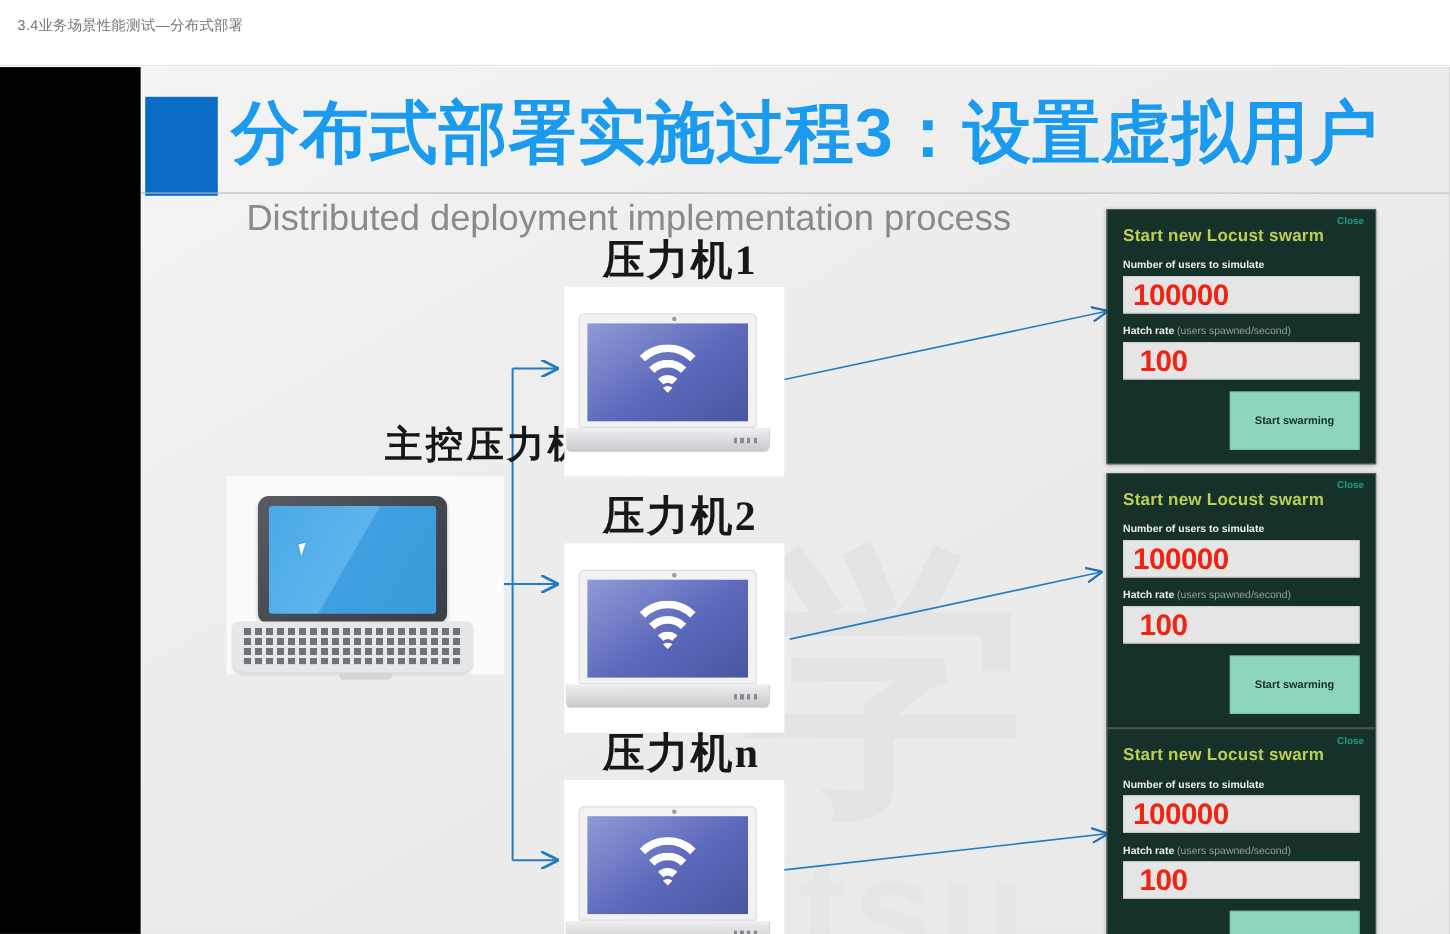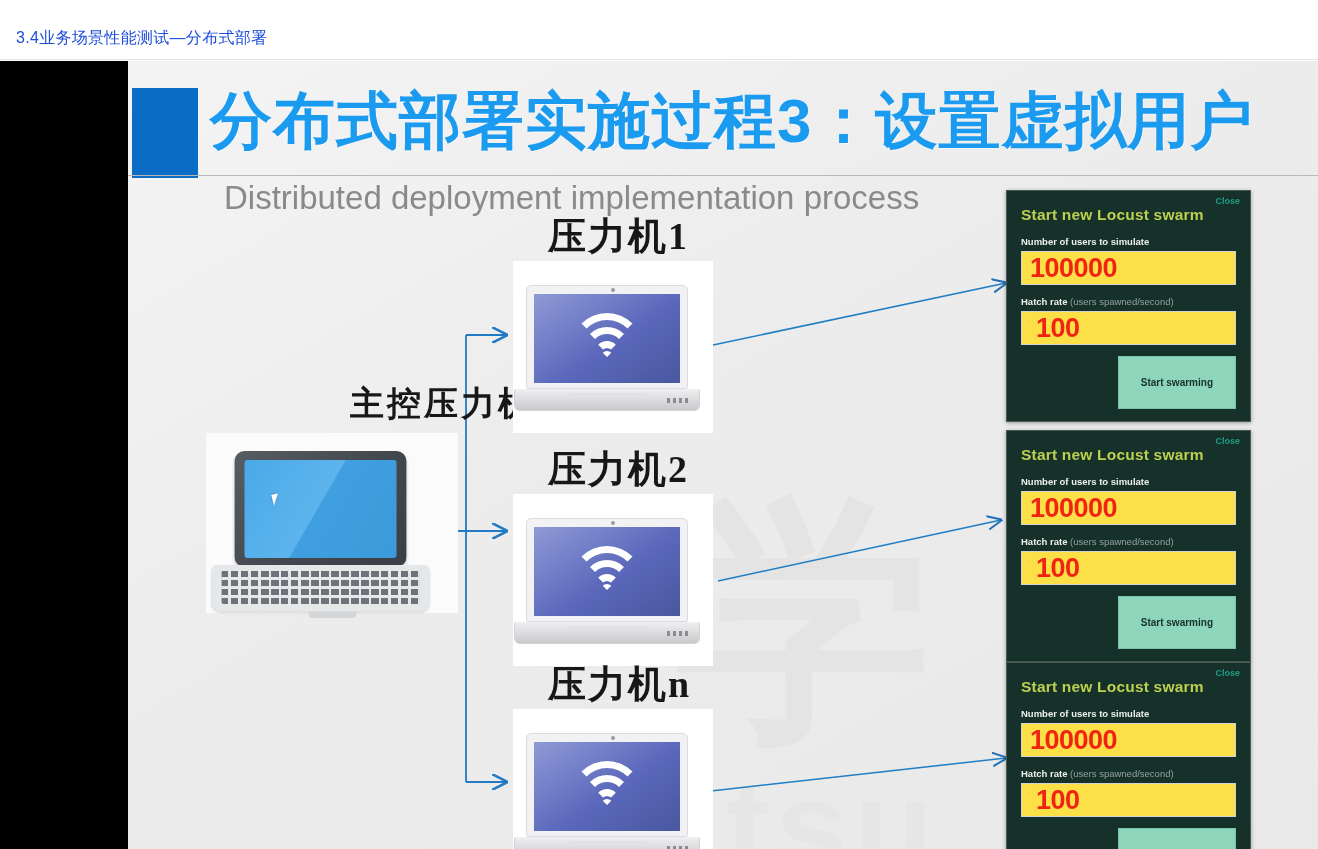--- a/index.html
+++ b/index.html
@@ -10,22 +10,22 @@
     overflow:hidden;
   }
 
   
   .page-header{
     position:absolute; left:0; top:0; width:1318px; height:60px;
     background:#ffffff;
     border-bottom:1px solid #e3e3e3;
   }
   .page-header .htitle{
-    position:absolute; left:16px; top:28px;
-    font-size:16px; color:#1d4ed8; letter-spacing:.3px;
+    position:absolute; left:16px; top:14px;
+    font-size:13px; color:#737373; letter-spacing:.3px;
     white-space:nowrap;
   }
 
   
   .viewer{
     position:absolute; left:0; top:61px; width:1318px; height:788px;
     background:#000000; overflow:hidden;
   }
 
   
@@ -195,21 +195,21 @@
     font-size:15.5px; font-weight:700; color:#bccf4e;
     letter-spacing:.2px; margin:6px 0 12px;
     white-space:nowrap;
   }
   .lc-label{
     font-size:9.5px; color:#eef0ee; font-weight:600;
     margin-bottom:4px; white-space:nowrap;
   }
   .lc-label .muted{ color:#93a29d; font-weight:400; }
   .lc-input{
-    background:#fde047; height:34px; width:100%;
+    background:#e5e5e5; height:34px; width:100%;
     display:flex; align-items:center; padding-left:8px;
     margin-bottom:11px;
     font-size:27px; font-weight:700; color:#ef2412;
     letter-spacing:-.5px; line-height:1;
     border:1px solid #cfd3d1;
   }
   .lc-input.hatch{ padding-left:14px; }
   .lc-btnrow{ display:flex; justify-content:flex-end; margin-top:2px; }
   .lc-btn{
     background:#8ed6bb; color:#16302a;

